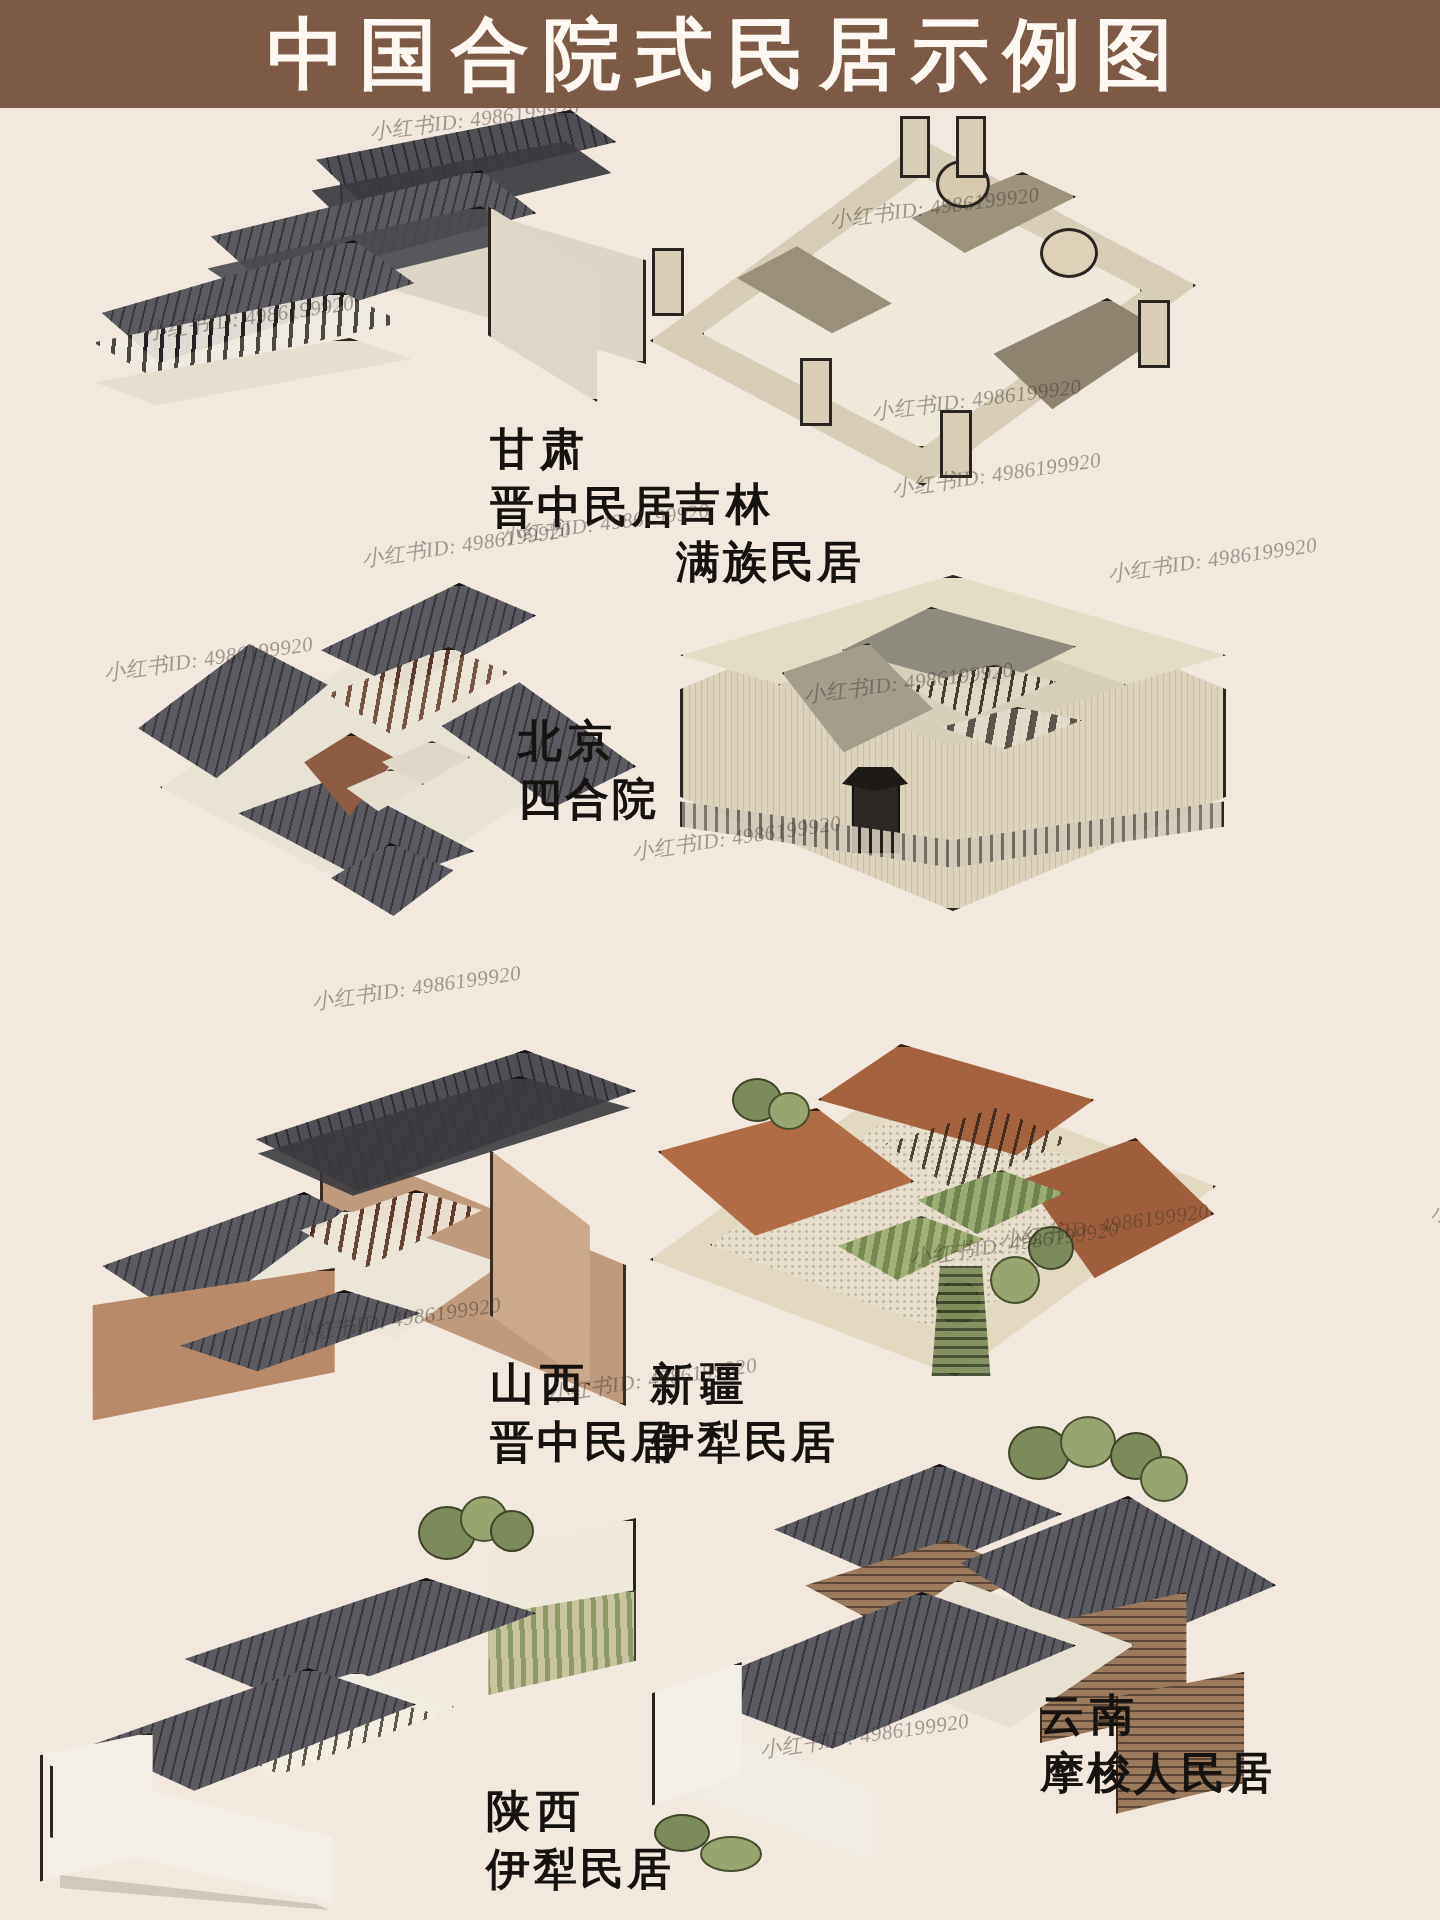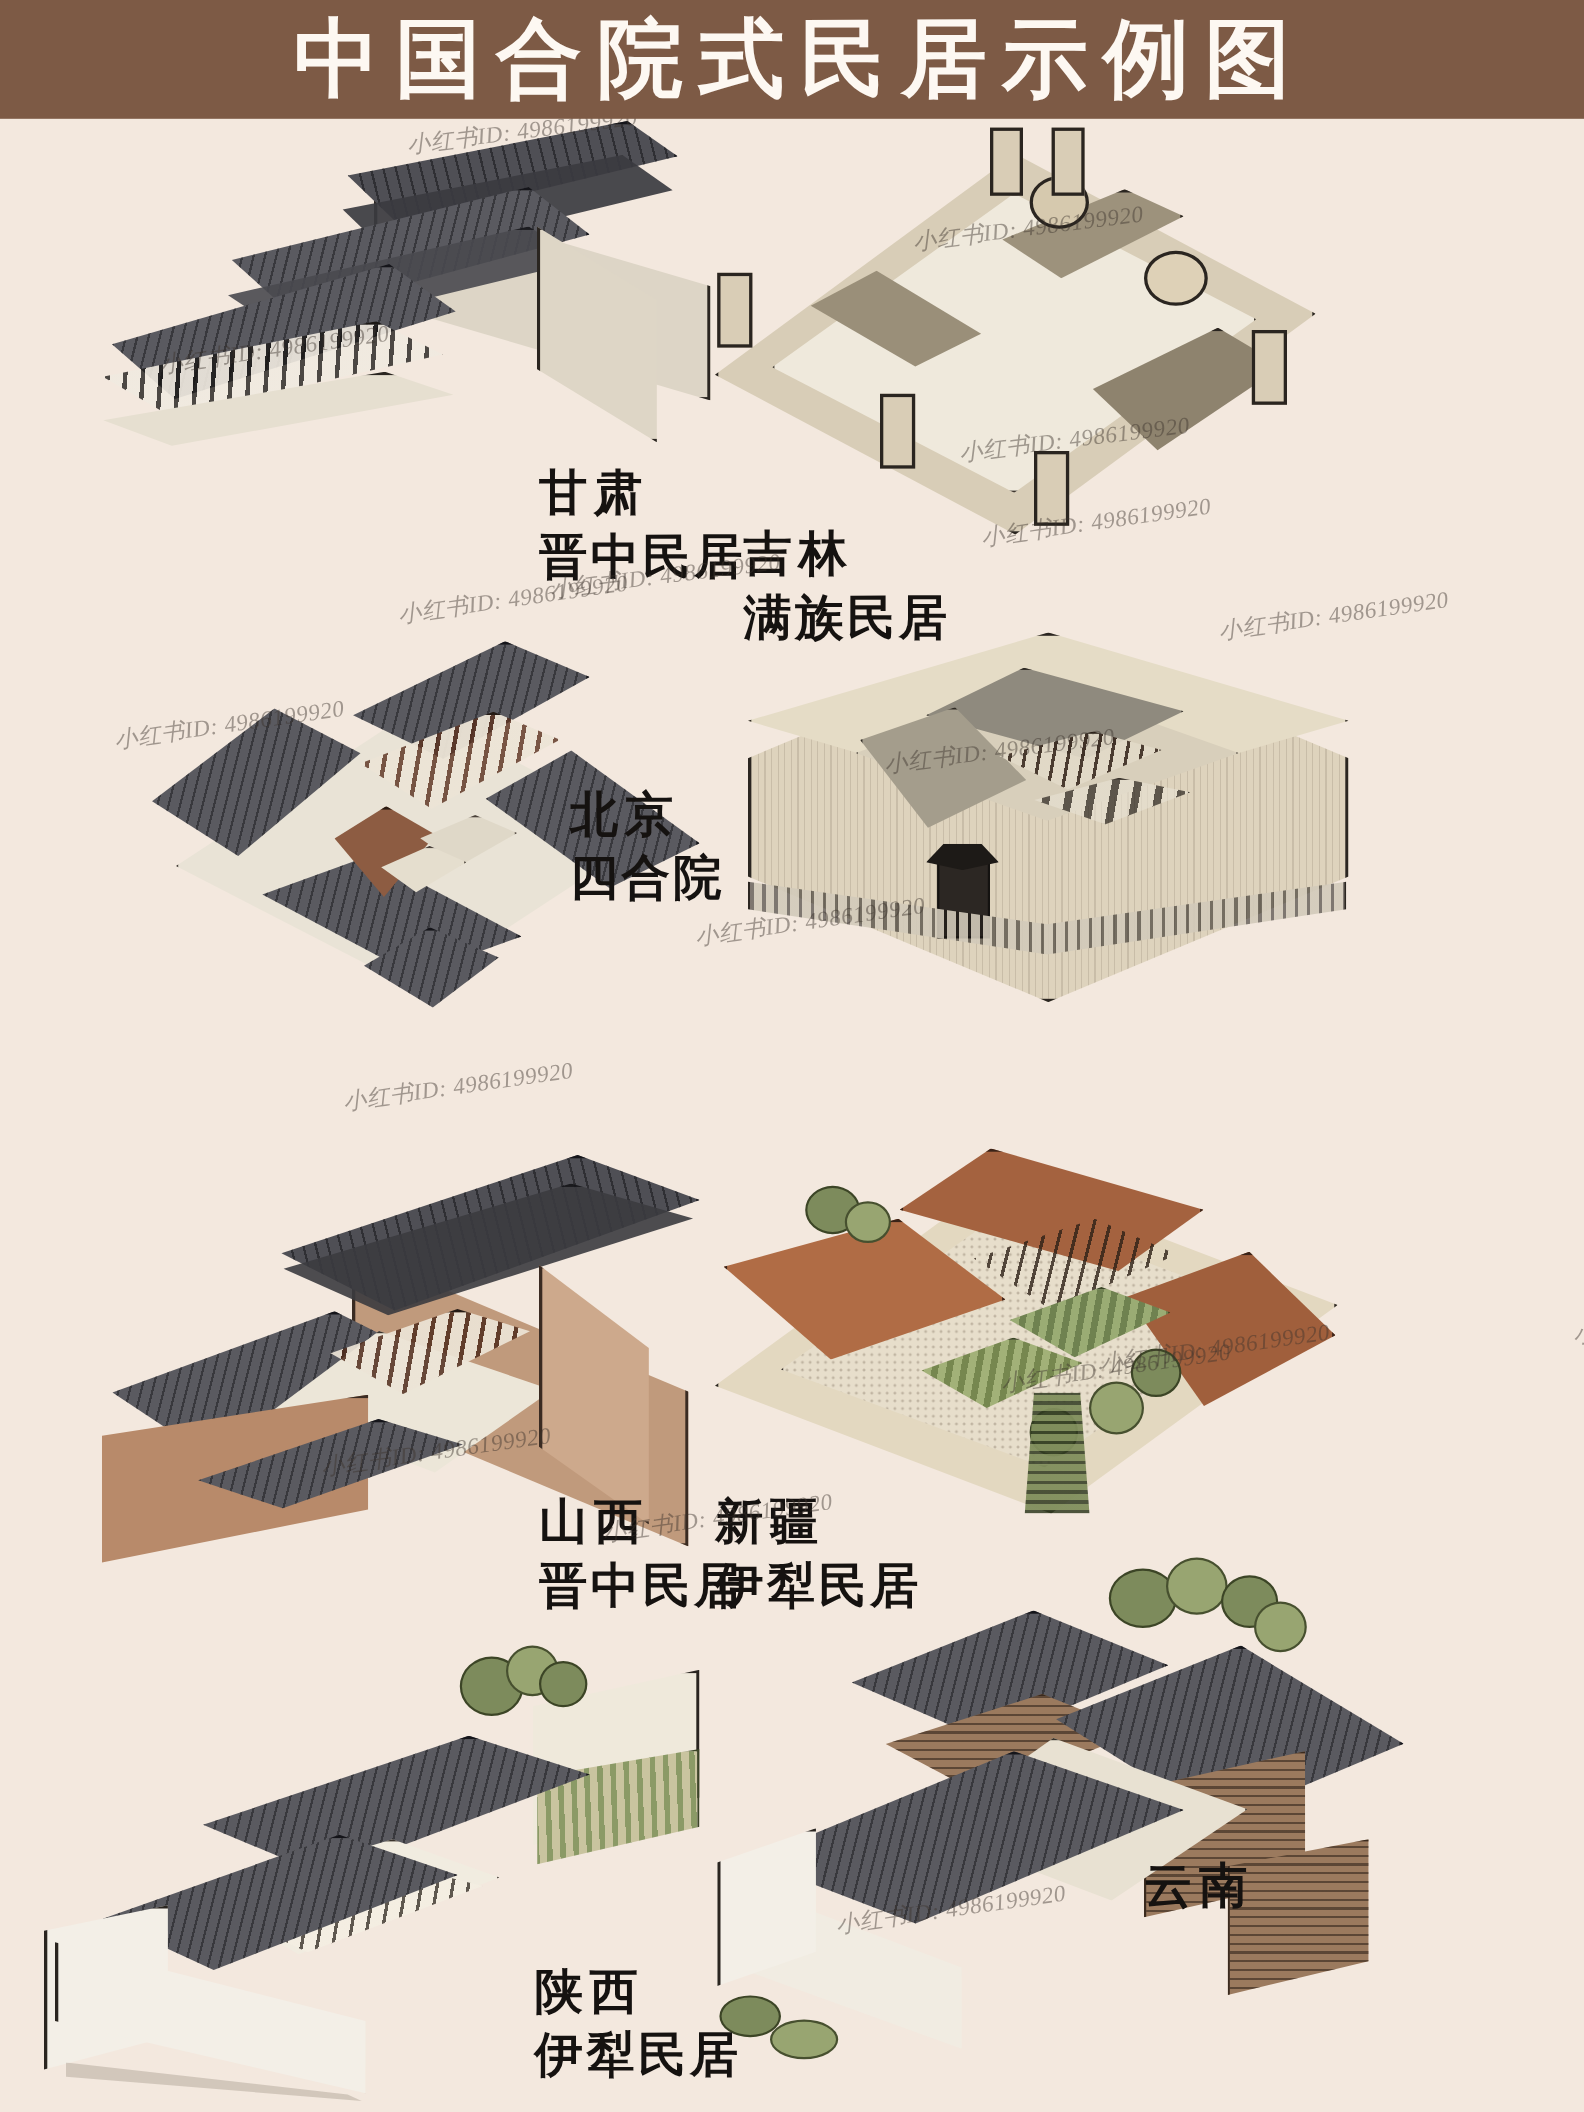--- a/index.html
+++ b/index.html
@@ -458,18 +458,19 @@
                   clip-path:polygon(0% 16%,66% 0%,66% 72%,0% 92%);"></div>
 
       <div class="iso green" style="left:14px;top:374px;width:52px;height:34px;"></div>
       <div class="iso green2" style="left:60px;top:396px;width:58px;height:32px;"></div>
     </div>
     <div class="wm dim" style="left:270px;top:-196px;transform:rotate(-8deg);">小红书ID: 4986199920</div>
     <div class="wm dim" style="left:120px;top:296px;transform:rotate(-8deg);">小红书ID: 4986199920</div>
   </div>
   <div class="label" style="left:1040px;top:1686px;">
     <span class="l1">云南</span>
+    <span class="l2">摩梭人民居</span>
   </div>
 
   <div class="wm dim" style="left:1108px;top:560px;transform:rotate(-8deg);">小红书ID: 4986199920</div>
   <div class="wm dim" style="left:1430px;top:1200px;transform:rotate(-8deg);">小红书ID: 4986199920</div>
 
 </div>
 
 </body></html>

